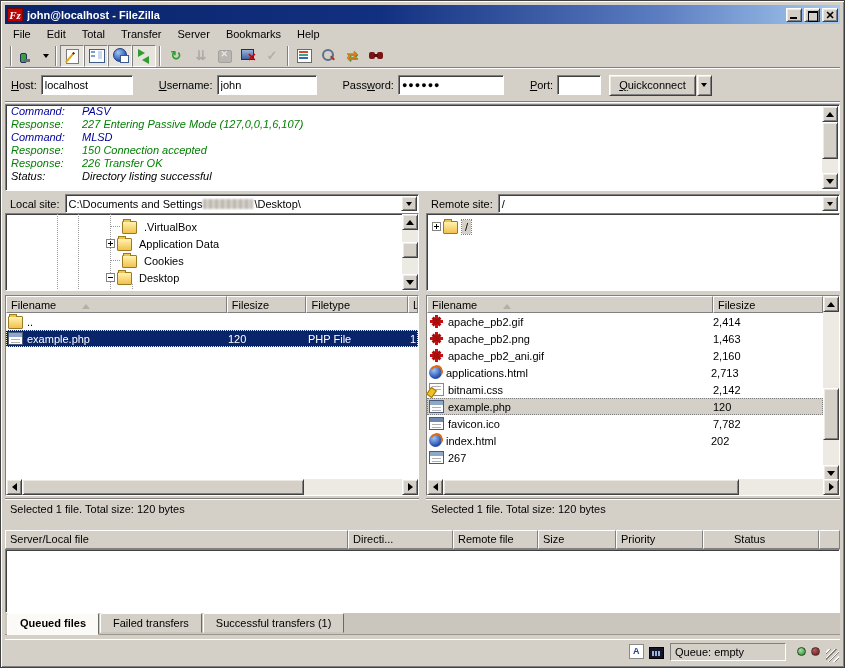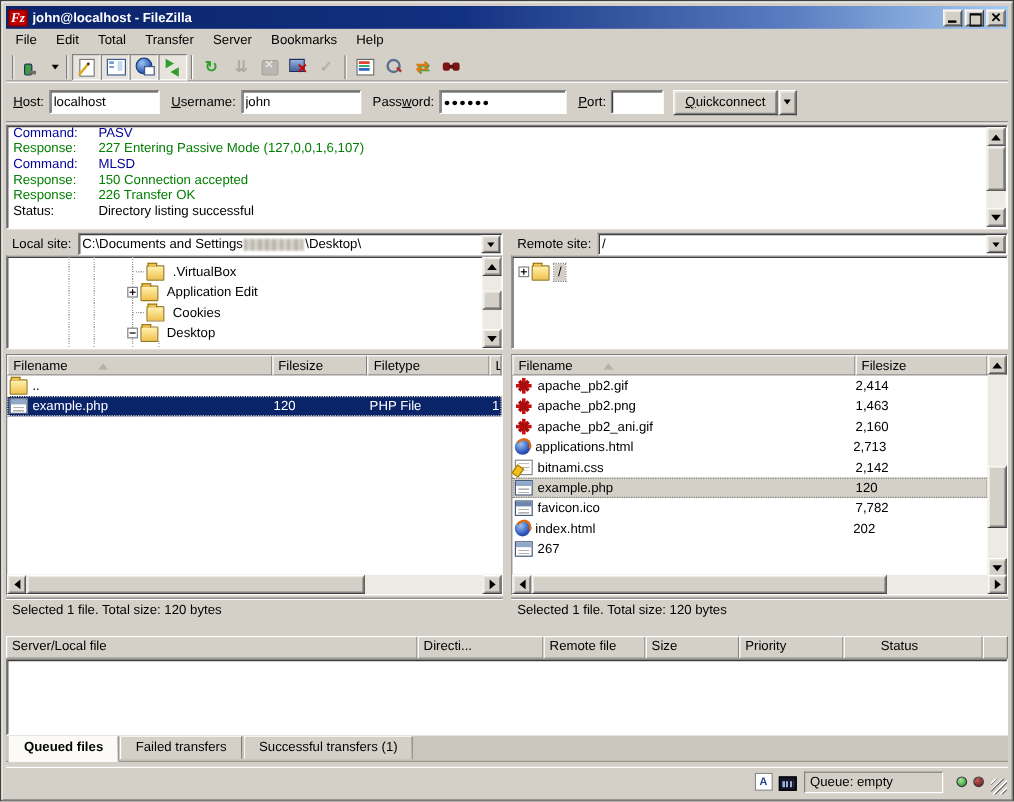--- a/index.html
+++ b/index.html
@@ -74,28 +74,28 @@
   .ic-mag::after  { content:""; position:absolute; left:10px; top:10px; width:5px; height:2px; background:#b03020; transform:rotate(45deg); }
   .g-sync { color:#e07818; font-weight:bold; text-shadow:1px 1px 0 #3a9e3a; }
   .ic-bino::before { content:""; position:absolute; left:1px; top:5px; width:6px; height:7px; background:#7a1414; border-radius:2px; box-shadow:8px 0 0 #7a1414; }
   .ic-bino::after  { content:""; position:absolute; left:6px; top:7px; width:4px; height:3px; background:#5a0e0e; }
 
   
   .qcbar { position:absolute; top:64px; left:0; width:835px; height:33px; display:flex; align-items:center;
            border-bottom:1px solid #808080; box-shadow:0 1px 0 #fff; padding-left:6px; }
   .qcbar label { margin-right:4px; white-space:nowrap; }
   .qc-input { height:20px; border:1px solid; border-color:#808080 #fff #fff #808080;
-              box-shadow: inset 1px 1px 0 #404040; background:#fff; font:inherit; padding:0 3px; margin-right:10px; }
+              box-shadow: inset 1px 1px 0 #404040; background:#fff; font:inherit; padding:0 3px; margin-right:26px; }
   .qc-btn { height:21px; padding:0 9px; font:inherit; margin-left:2px; }
   .qc-drop { width:15px; height:21px; display:flex; align-items:center; justify-content:center; margin-left:1px; }
 
   
   .logpanel { position:absolute; top:99px; left:0; width:835px; height:87px; background:#fff;
               border:1px solid; border-color:#808080 #fff #fff #808080; box-shadow:inset 1px 1px 0 #404040; }
-  .log-line { display:flex; line-height:13px; white-space:nowrap; }
+  .log-line { display:flex; line-height:13px; white-space:nowrap;font-style:italic; }
   .log-label { width:76px; padding-left:5px; flex:none; }
   .k-command { color:#00009a; }
   .k-response { color:#007f00; }
   .k-status { color:#000; }
   .log-vsb { position:absolute; top:1px; right:1px; bottom:1px; width:16px; background:#eceae3; }
 
   
   .sbtn { position:absolute; width:16px; height:16px; display:flex; align-items:center; justify-content:center; }
   .t-up    { width:0;height:0;border-left:4px solid transparent;border-right:4px solid transparent;border-bottom:5px solid #000; }
   .t-down  { width:0;height:0;border-left:4px solid transparent;border-right:4px solid transparent;border-top:5px solid #000; }
@@ -353,21 +353,21 @@
     <div class="vguide" style="left:126px; top:70px; bottom:0;"></div>
     <div class="hguide" style="left:105px; top:12px; width:10px;"></div>
     <div class="hguide" style="left:105px; top:46px; width:10px;"></div>
     <div class="trow" style="left:114px; top:4px;">
       <span class="fi i-folder"></span>
       <span class="tree-label">.VirtualBox</span>
     </div>
     <div class="trow" style="left:100px; top:21px;">
       <span class="exp plus"></span>
       <span class="fi i-folder"></span>
-      <span class="tree-label">Application Edit</span>
+      <span class="tree-label">Application Data</span>
     </div>
     <div class="trow" style="left:114px; top:38px;">
       <span class="fi i-folder"></span>
       <span class="tree-label">Cookies</span>
     </div>
     <div class="trow" style="left:100px; top:55px;">
       <span class="exp"></span>
       <span class="fi i-folder"></span>
       <span class="tree-label">Desktop</span>
     </div>

